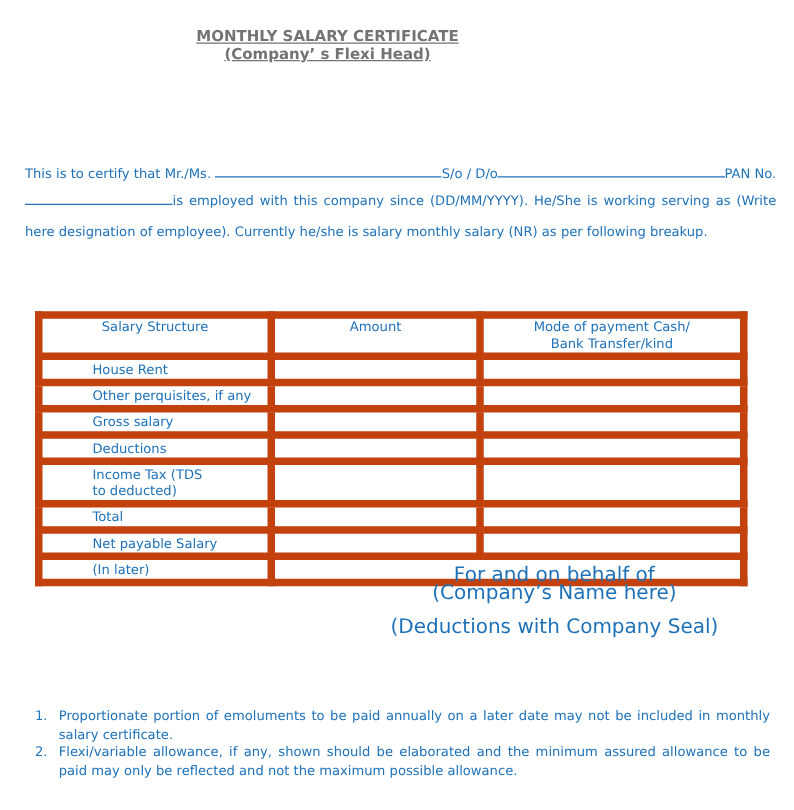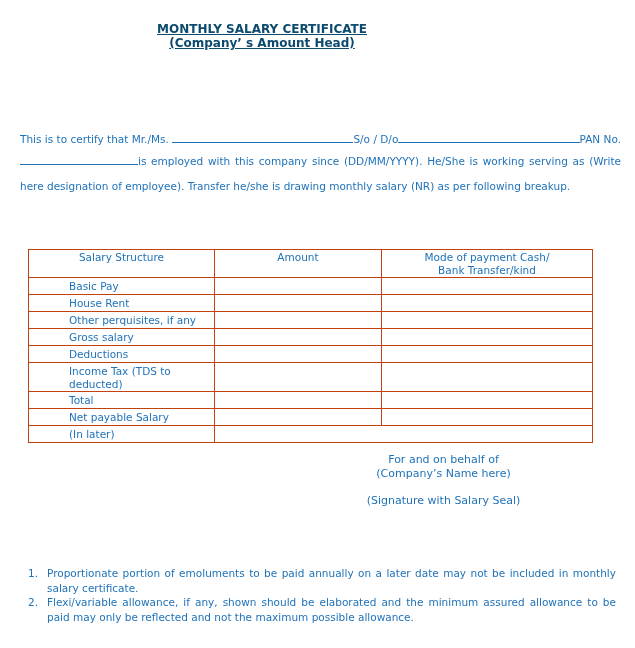--- a/index.html
+++ b/index.html
@@ -4,97 +4,92 @@
 <style>
   html,body { margin:0; padding:0; }
   body {
     width:635px; height:648px; background:#ffffff; position:relative;
     font-family:"DejaVu Sans", sans-serif; color:#1f72b8; overflow:hidden;
   }
   .page { position:absolute; inset:0; }
 
   
   .title-block { position:absolute; top:22px; left:0; width:524px; text-align:center;
-    color:#0c4a6e; font-weight:bold; font-size:12px; line-height:14px; }
+    color:#737373; font-weight:bold; font-size:12px; line-height:14px; }
   .title-line { text-decoration:underline; }
 
   
   .intro { position:absolute; top:133px; left:20px; width:601px; font-size:10.5px; }
   .intro-line { display:flex; align-items:baseline; height:21.5px; white-space:pre; }
   .fill { border-bottom:1px solid #1f72b8; display:inline-block; }
   .fill-grow { flex:1 1 auto; }
   .fill-fixed { width:118px; flex:0 0 auto; }
   .jtext { flex:1 1 auto; text-align:justify; text-align-last:justify; white-space:normal; }
   .plain-line { height:21.5px; line-height:21.5px; }
 
   
   .salary-table { position:absolute; top:249px; left:28px; width:564px;
     border-collapse:collapse; table-layout:fixed; font-size:10.5px; color:#1f72b8; }
-  .salary-table td, .salary-table th { border:1px solid #c2410c; padding:0; vertical-align:top; }
+  .salary-table td, .salary-table th { border:6px solid #c2410c; padding:0; vertical-align:top; }
   .salary-table th { font-weight:normal; text-align:center; line-height:13px; padding-top:1px; height:26px; }
   .salary-table td.label-cell { padding:2px 2px 0 40px; line-height:13px; text-align:left; }
   .salary-table tr.r { height:17px; }
   .salary-table tr.r2 { height:26px;padding-left:25px; }
   .salary-table td.tight { padding-right:42px; }
 
   
   .behalf { position:absolute; top:453px; left:295px; width:297px; text-align:center;
-    font-size:11px; line-height:14px; }
+    font-size:16px; line-height:14px; }
   .behalf .sig { margin-top:13px; }
 
   
   .notes { position:absolute; top:566px; left:28px; width:588px; font-size:10.5px; line-height:14.5px; }
   .note-item { display:flex; }
   .note-num { width:19px; flex:0 0 auto; }
   .note-text { flex:1 1 auto; text-align:justify; }
 </style>
 </head>
 <body>
 
 <div class="page">
 
   <div class="title-block">
     <div class="title-line">MONTHLY SALARY CERTIFICATE</div>
-    <div class="title-line">(Company’ s Amount Head)</div>
+    <div class="title-line">(Company’ s Flexi Head)</div>
   </div>
 
   <div class="intro">
     <div class="intro-line">
       <span class="t">This is to certify that Mr./Ms. </span>
       <span class="fill fill-grow"></span>
       <span class="t">S/o / D/o</span>
       <span class="fill fill-grow"></span>
       <span class="t">PAN No.</span>
     </div>
     <div class="intro-line">
       <span class="fill fill-fixed"></span>
       <span class="jtext">is employed with this company since (DD/MM/YYYY). He/She is working serving as (Write</span>
     </div>
-    <div class="plain-line">here designation of employee). Transfer he/she is drawing monthly salary (NR) as per following breakup.</div>
+    <div class="plain-line">here designation of employee). Currently he/she is salary monthly salary (NR) as per following breakup.</div>
   </div>
 
   <table class="salary-table">
     <colgroup>
       <col style="width:186px">
       <col style="width:167px">
       <col style="width:211px">
     </colgroup>
     <tbody>
         <tr>
       <th>Salary Structure</th>
       <th>Amount</th>
       <th>
         <div>Mode of payment Cash/</div>
         <div>Bank Transfer/kind</div>
       </th>
-    </tr>
-    <tr class="r">
-      <td class="label-cell">Basic Pay</td>
-      <td></td>
-      <td></td>
     </tr>
     <tr class="r">
       <td class="label-cell">House Rent</td>
       <td></td>
       <td></td>
     </tr>
     <tr class="r">
       <td class="label-cell">Other perquisites, if any</td>
       <td></td>
       <td></td>
@@ -127,21 +122,21 @@
     <tr class="r">
       <td class="label-cell">(In later)</td>
       <td colspan="2"></td>
     </tr>
   </tbody>
     </table>
 
   <div class="behalf">
     <div>For and on behalf of</div>
     <div>(Company’s Name here)</div>
-    <div class="sig">(Signature with Salary Seal)</div>
+    <div class="sig">(Deductions with Company Seal)</div>
   </div>
 
   <div class="notes">
     <div class="note-item">
       <span class="note-num">1.</span>
       <span class="note-text">Proportionate portion of emoluments to be paid annually on a later date may not be included in monthly salary certificate.</span>
     </div>
     <div class="note-item">
       <span class="note-num">2.</span>
       <span class="note-text">Flexi/variable allowance, if any, shown should be elaborated and the minimum assured allowance to be paid may only be reflected and not the maximum possible allowance.</span>

